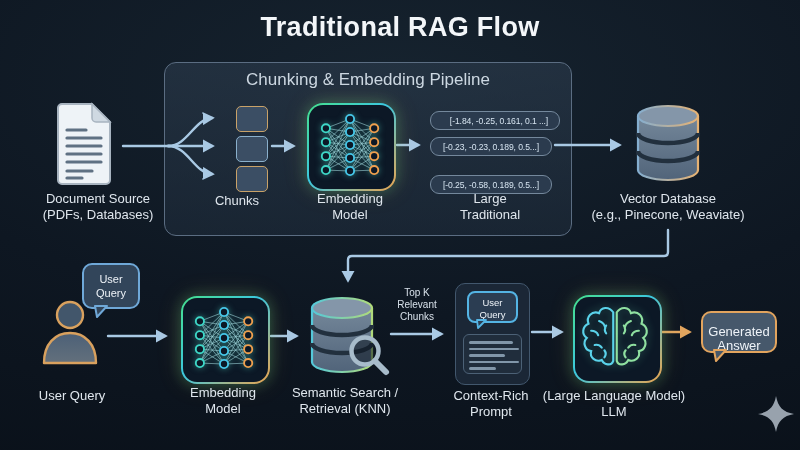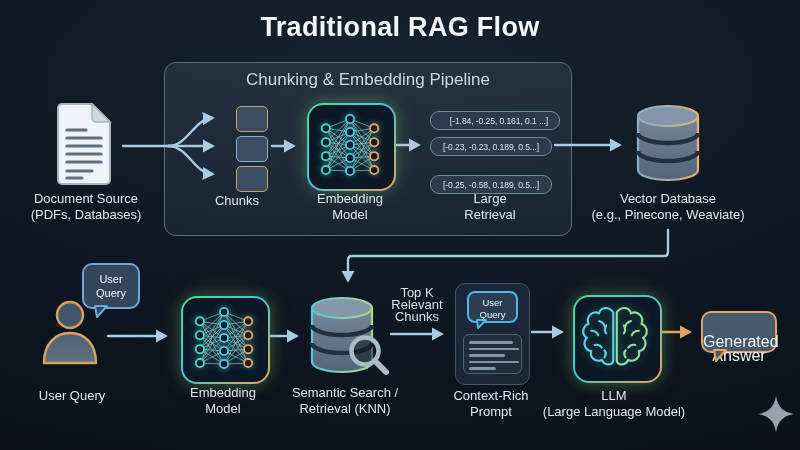--- a/index.html
+++ b/index.html
@@ -9,21 +9,21 @@
     font-family:Liberation Sans, sans-serif;color:#dfe6ed;
   }
   .abs{position:absolute;}
   #title{top:12px;left:0;width:800px;text-align:center;font-size:27px;font-weight:700;
     color:#f3f6f9;letter-spacing:.3px;}
   #pipeline-panel{left:164px;top:62px;width:406px;height:172px;border-radius:12px;
     background:linear-gradient(180deg,rgba(46,62,80,.55),rgba(33,47,63,.5));
     border:1.5px solid #5b6d82;}
   #pipeline-header{top:7px;left:0;width:100%;text-align:center;font-size:17px;color:#ccd7e1;}
   .lbl{font-size:13px;line-height:15.5px;text-align:center;color:#dfe6ed;}
-  .smalltxt{font-size:13px;line-height:12px;text-align:center;color:#d7e0e9;}
+  .smalltxt{font-size:10px;line-height:12px;text-align:center;color:#d7e0e9;}
   
   .chunk{width:30px;height:24px;border-radius:5px;background:#3b4e64;border:1.6px solid #c9a268;}
   .chunk.mid{border-color:#8ab0cc;}
   
   .nnbox{width:85px;height:84px;border-radius:16px;border:2.5px solid transparent;
     background:linear-gradient(#0c1826,#0c1826) padding-box,
       linear-gradient(135deg,#46e08c 0%,#3cc8de 45%,#eea54e 100%) border-box;
     box-shadow:0 0 14px rgba(70,224,140,.28),0 0 24px rgba(238,165,78,.18);}
   .nn,.brain{position:absolute;left:2px;top:1px;}
   .nn{filter:drop-shadow(0 0 3px rgba(80,220,200,.5));}
@@ -31,21 +31,21 @@
   
   .pill{left:430px;width:120px;height:17px;border-radius:9px;background:#2b3b4e;
     border:1px solid #74889c;color:#d6e4f0;font-size:8.6px;letter-spacing:-.1px;
     display:flex;align-items:center;justify-content:center;}
   
   .bubble{border-radius:10px;text-align:center;color:#eef3f8;}
   .bubble .tail{position:absolute;bottom:-11px;left:9px;}
   #user-bubble{left:82px;top:263px;width:58px;height:46px;background:#32455a;
     border:2.2px solid #6fa8d8;font-size:11px;line-height:14px;padding-top:7px;box-sizing:border-box;}
   #answer-bubble{left:701px;top:311px;width:76px;height:42px;background:#46586b;
-    border:2.2px solid #e2a45e;font-size:16px;line-height:14px;padding-top:22px;box-sizing:border-box;}
+    border:2.2px solid #e2a45e;font-size:13px;line-height:14px;padding-top:12px;box-sizing:border-box;}
   
   #context-card{left:455px;top:283px;width:73px;height:100px;background:#1b2736;
     border:1.5px solid #42576d;border-radius:10px;}
   #context-bubble{position:relative;margin:7px auto 0;width:51px;height:32px;background:#2b3d52;
     border:2px solid #54b4e4;border-radius:8px;font-size:9.5px;line-height:11.5px;padding-top:4px;
     box-sizing:border-box;}
   #context-bubble .tail{position:absolute;bottom:-9px;left:6px;}
   #context-lines{margin:11px auto 0;width:59px;height:40px;border:1.5px solid #4c6176;
     border-radius:6px;background:rgba(40,54,70,.4);padding:6px 5px 0 5px;box-sizing:border-box;}
   .tline{height:2.5px;background:#8196a9;border-radius:2px;margin-bottom:4px;}
@@ -94,21 +94,21 @@
     <g stroke="#5f7183" stroke-width="3.2" stroke-linecap="round">
       <path d="M17,30 H36"></path>
         <path d="M17,38 H51"></path>
         <path d="M17,46 H51"></path>
       <path d="M17,54 H51"></path>
         <path d="M17,62 H51"></path>
         <path d="M17,71 H42"></path>
         <path d="M17,78 H32"></path>
     </g>
   </svg>
-  <div class="abs lbl" style="left:0;top:191px;width:172px;">
+  <div class="abs lbl" style="left:12px;top:191px;width:172px;">
     <div>Document Source</div>
     <div>(PDFs, Databases)</div>
   </div>
 
   <div class="abs chunk" style="left:236px;top:106px;"></div>
   <div class="abs chunk mid" style="left:236px;top:136px;"></div>
   <div class="abs chunk" style="left:236px;top:166px;"></div>
   <div class="abs lbl" style="left:200px;top:193px;width:74px;">Chunks</div>
 
   <div class="abs nnbox" style="left:307px;top:103px;">
@@ -132,21 +132,21 @@
   <div class="abs lbl" style="left:300px;top:191px;width:100px;">
     <div>Embedding</div>
     <div>Model</div>
   </div>
 
   <div class="abs pill" style="top:111px;padding-left:8px;">[-1.84, -0.25, 0.161, 0.1 ...]</div>
   <div class="abs pill" style="top:137px;">[-0.23, -0.23, 0.189, 0.5...]</div>
   <div class="abs pill" style="top:163px;margin-top:12px;">[-0.25, -0.58, 0.189, 0.5...]</div>
   <div class="abs lbl" style="left:440px;top:191px;width:100px;">
     <div>Large</div>
-    <div>Retrieval</div>
+    <div>Traditional</div>
   </div>
 
   <svg class="abs" style="left:634px;top:104px;" width="68" height="80" viewBox="0 0 68 80">
     <defs>
       <linearGradient id="dbS1" x1="0" y1="0" x2="1" y2="0">
           <stop offset="0" stop-color="#84aed0"></stop>
           <stop offset="1" stop-color="#e6b273"></stop>
         </linearGradient>
       <linearGradient id="dbB1" x1="0" y1="0" x2="0" y2="1">
           <stop offset="0" stop-color="#74879a"></stop>
@@ -263,22 +263,22 @@
         <path d="M41,15 C36,8 27,9 25,16 C17,13 10,20 13,28 C6,31 5,40 11,44 C6,49 9,58 16,59 C14,66 21,72 28,69 C31,75 39,76 41,70 Z"></path>
         <path d="M25,25 q6,2 7,8 M16,36 q6,0 8,5 M20,52 q5,-1 8,3 M31,58 q3,4 0,8 M33,30 q-3,5 0,9"></path>
       </g>
       <g transform="scale(-1,1) translate(-86,0)" stroke="#8fe0a0" fill="none" stroke-width="2.4" stroke-linecap="round">
         <path d="M41,15 C36,8 27,9 25,16 C17,13 10,20 13,28 C6,31 5,40 11,44 C6,49 9,58 16,59 C14,66 21,72 28,69 C31,75 39,76 41,70 Z"></path>
         <path d="M25,25 q6,2 7,8 M16,36 q6,0 8,5 M20,52 q5,-1 8,3 M31,58 q3,4 0,8 M33,30 q-3,5 0,9"></path>
       </g>
     </svg>
   </div>
   <div class="abs lbl" style="left:518px;top:388px;width:192px;">
+    <div>(Large Language Model)</div>
     <div>LLM</div>
-    <div>(Large Language Model)</div>
   </div>
 
   <div class="abs bubble" id="answer-bubble">
     <div>Generated</div>
     <div>Answer</div>
     <svg class="tail" width="16" height="13">
       <path d="M2,1 L14,1 L4,12 Z" fill="#46586b" stroke="#e2a45e" stroke-width="2" stroke-linejoin="round"></path>
     </svg>
   </div>
 

